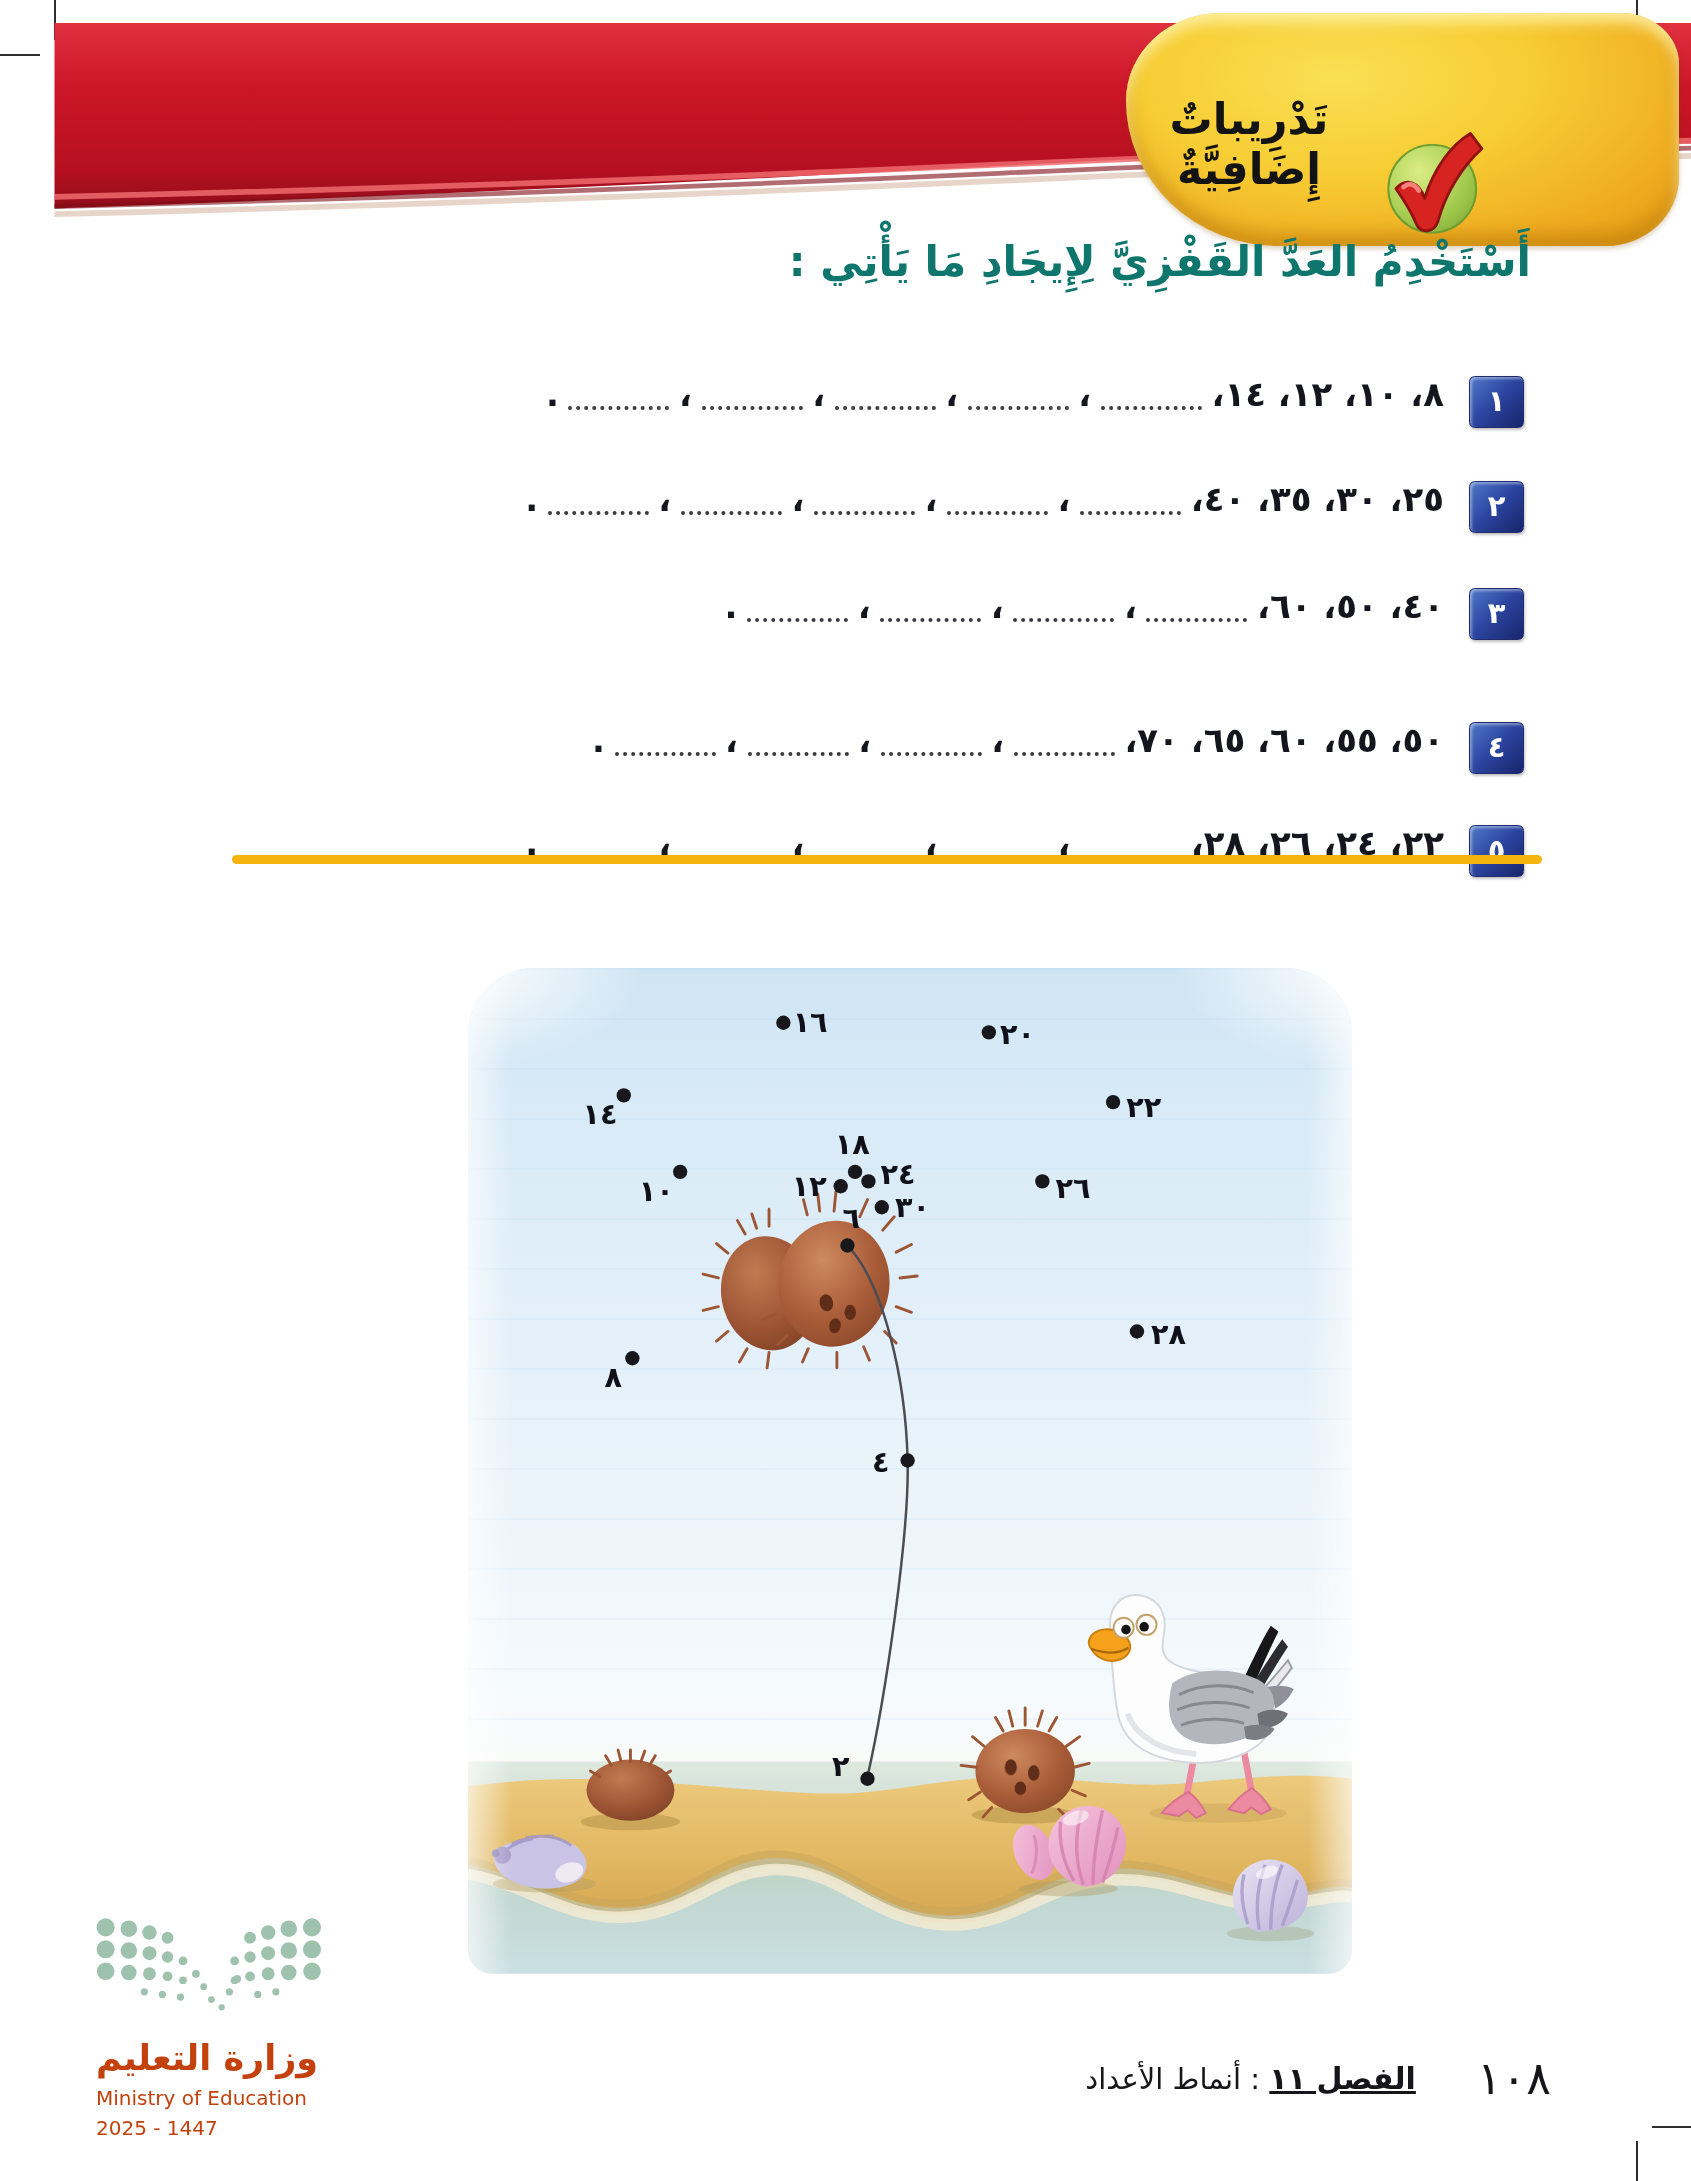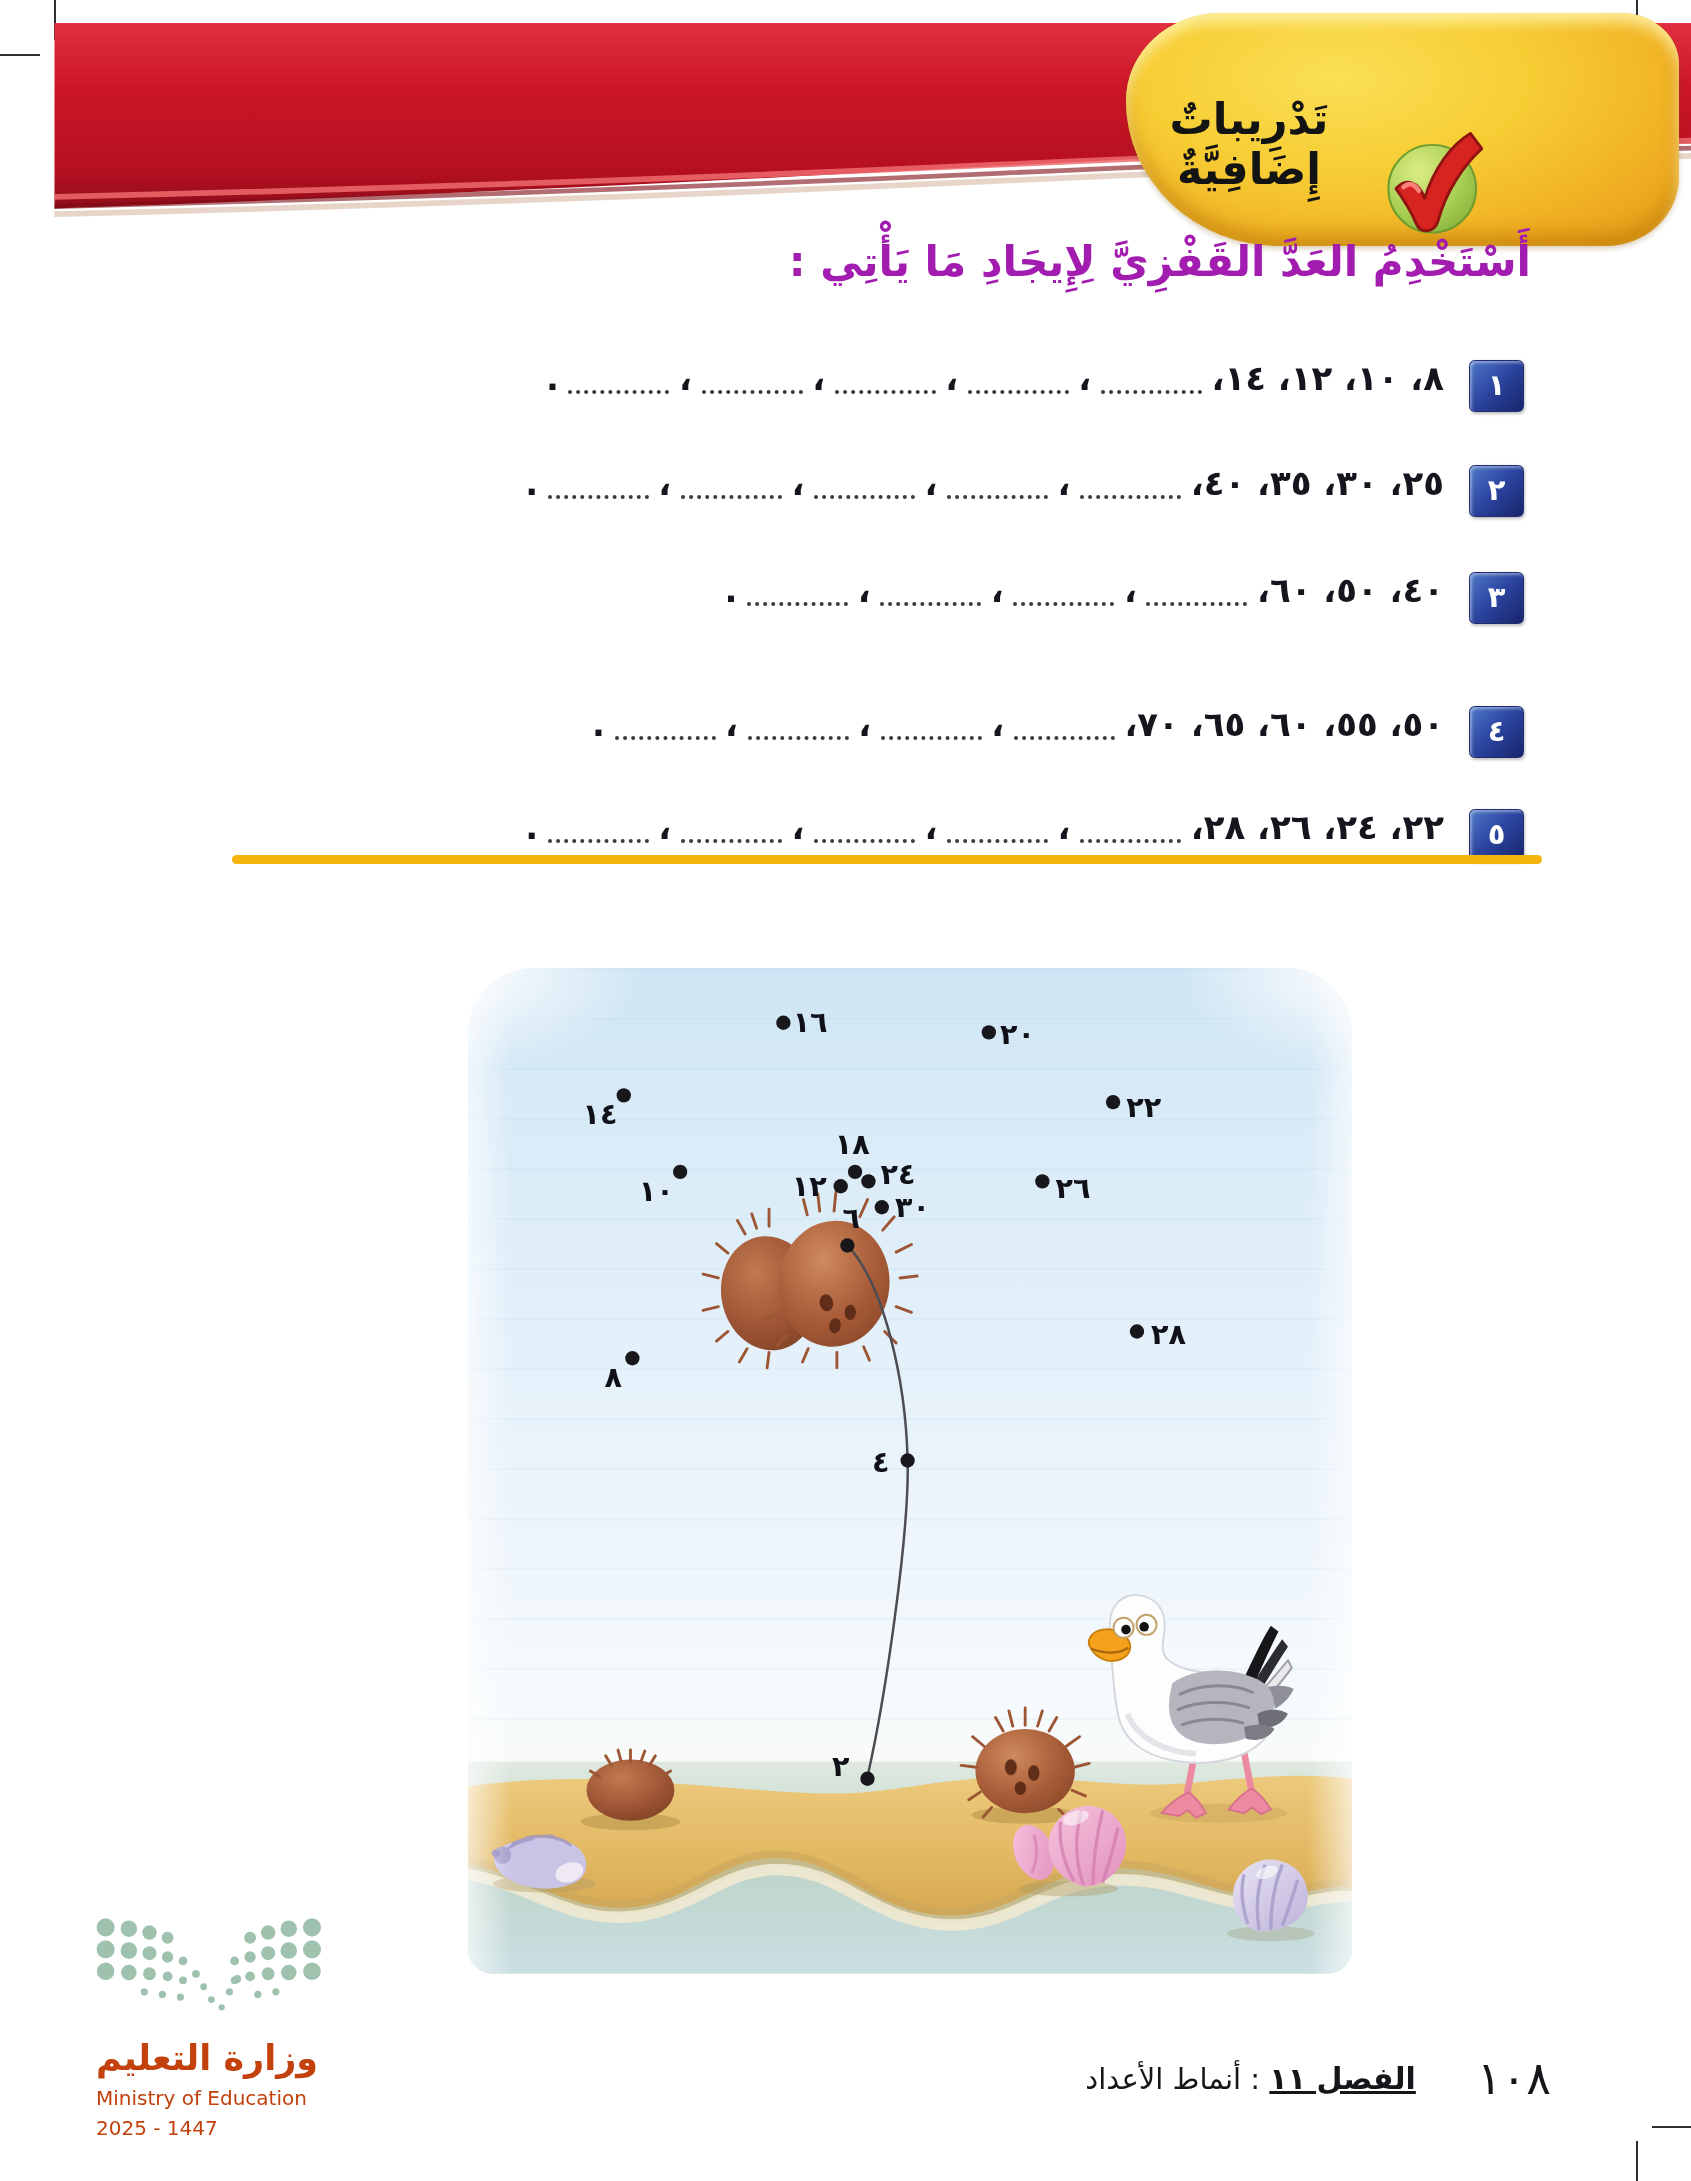--- a/index.html
+++ b/index.html
@@ -14,26 +14,26 @@
   #banner-svg { position:absolute; left:0; top:0; }
   #title-badge { position:absolute; left:1126px; top:13.4px; width:553px; height:233px;
     background:radial-gradient(ellipse at 38% 28%, #fadf55 0%, #f7cd34 40%, #efab20 78%, #e09a14 100%);
     border-radius:124px 76px 96px 201px / 115px 67px 91px 191px;
     box-shadow:inset 0 9.6px 13.4px rgba(255,244,170,.85), inset 0 -11.5px 17px rgba(176,110,0,.5), 0 2.9px 5.7px rgba(120,80,0,.25); }
   #badge-label { position:absolute; left:1116px; top:94px; width:266px; text-align:center;
     font-size:43px; font-weight:bold; color:#131313; direction:rtl; }
   #check-icon { position:absolute; left:1375px; top:122px; }
 
   
-  .instruction { position:absolute; direction:rtl; color:#a21caf; font-weight:bold; white-space:nowrap; }
+  .instruction { position:absolute; direction:rtl; color:#0f766e; font-weight:bold; white-space:nowrap; }
   #instr-1 { top:237px; right:161px; font-size:42px; }
   #instr-2 { top:889px; right:151px; font-size:39px; }
 
   
-  #exercise-list { position:absolute; top:350px; right:168px; width:1195px; direction:rtl; }
+  #exercise-list { position:absolute; top:366px; right:168px; width:1195px; direction:rtl; }
   .ex-row { white-space:nowrap; text-align:right; height:61px; line-height:57px; }
   .ex-row:nth-child(1){ margin-bottom:44px; }
   .ex-row:nth-child(2){ margin-bottom:46px; }
   .ex-row:nth-child(3){ margin-bottom:73px; }
   .ex-row:nth-child(4){ margin-bottom:42px; }
   .ex-badge { display:inline-flex; width:55px; height:52px; align-items:center; justify-content:center;
     background:linear-gradient(135deg,#4f79c9 0%, #2c45a0 48%, #17246b 100%);
     border:1px solid #202c6e; border-radius:5.7px; margin-left:25px; vertical-align:middle;
     color:#fff; font-size:29px; font-weight:bold;
     box-shadow:inset 1.9px 1.9px 2.9px rgba(255,255,255,.4), 1px 1.9px 2.9px rgba(0,0,0,.25); }

